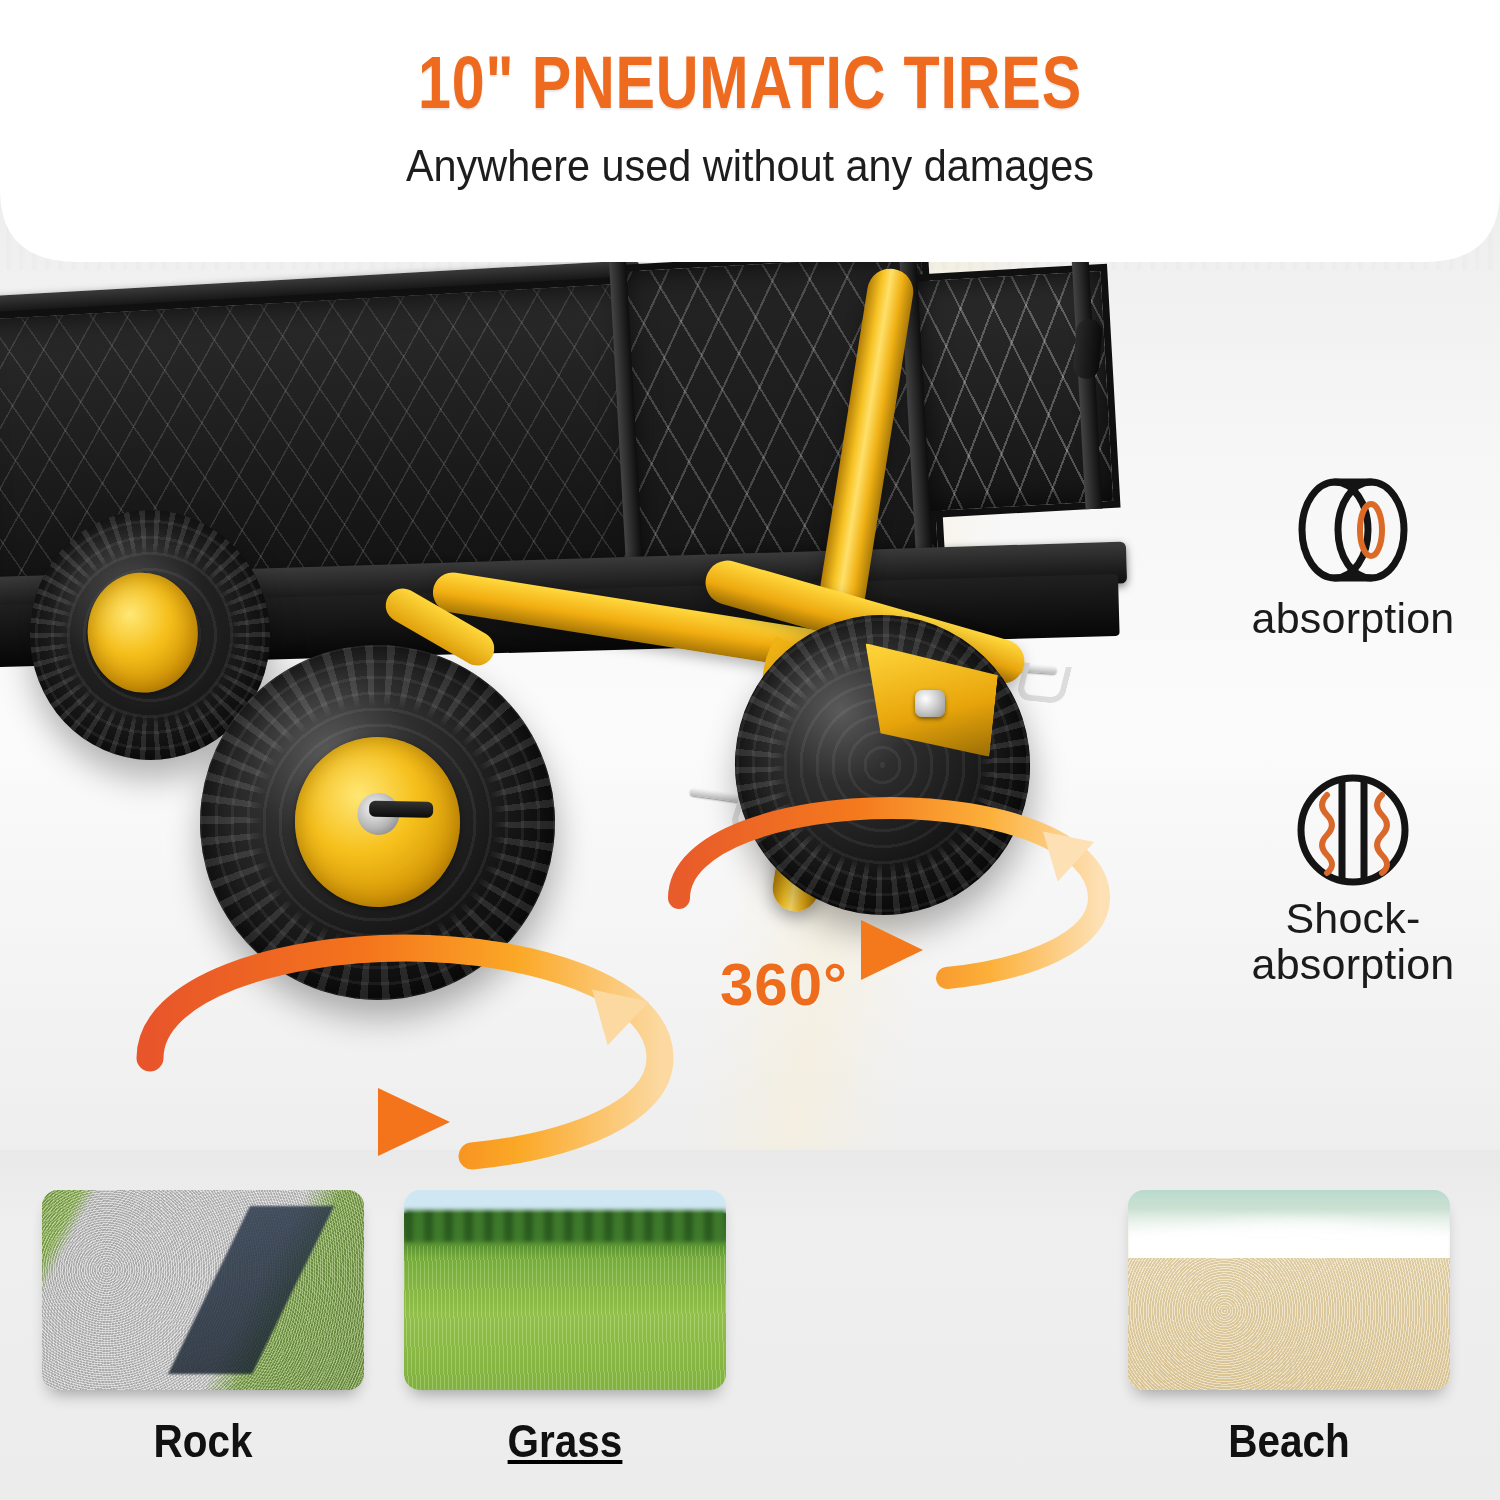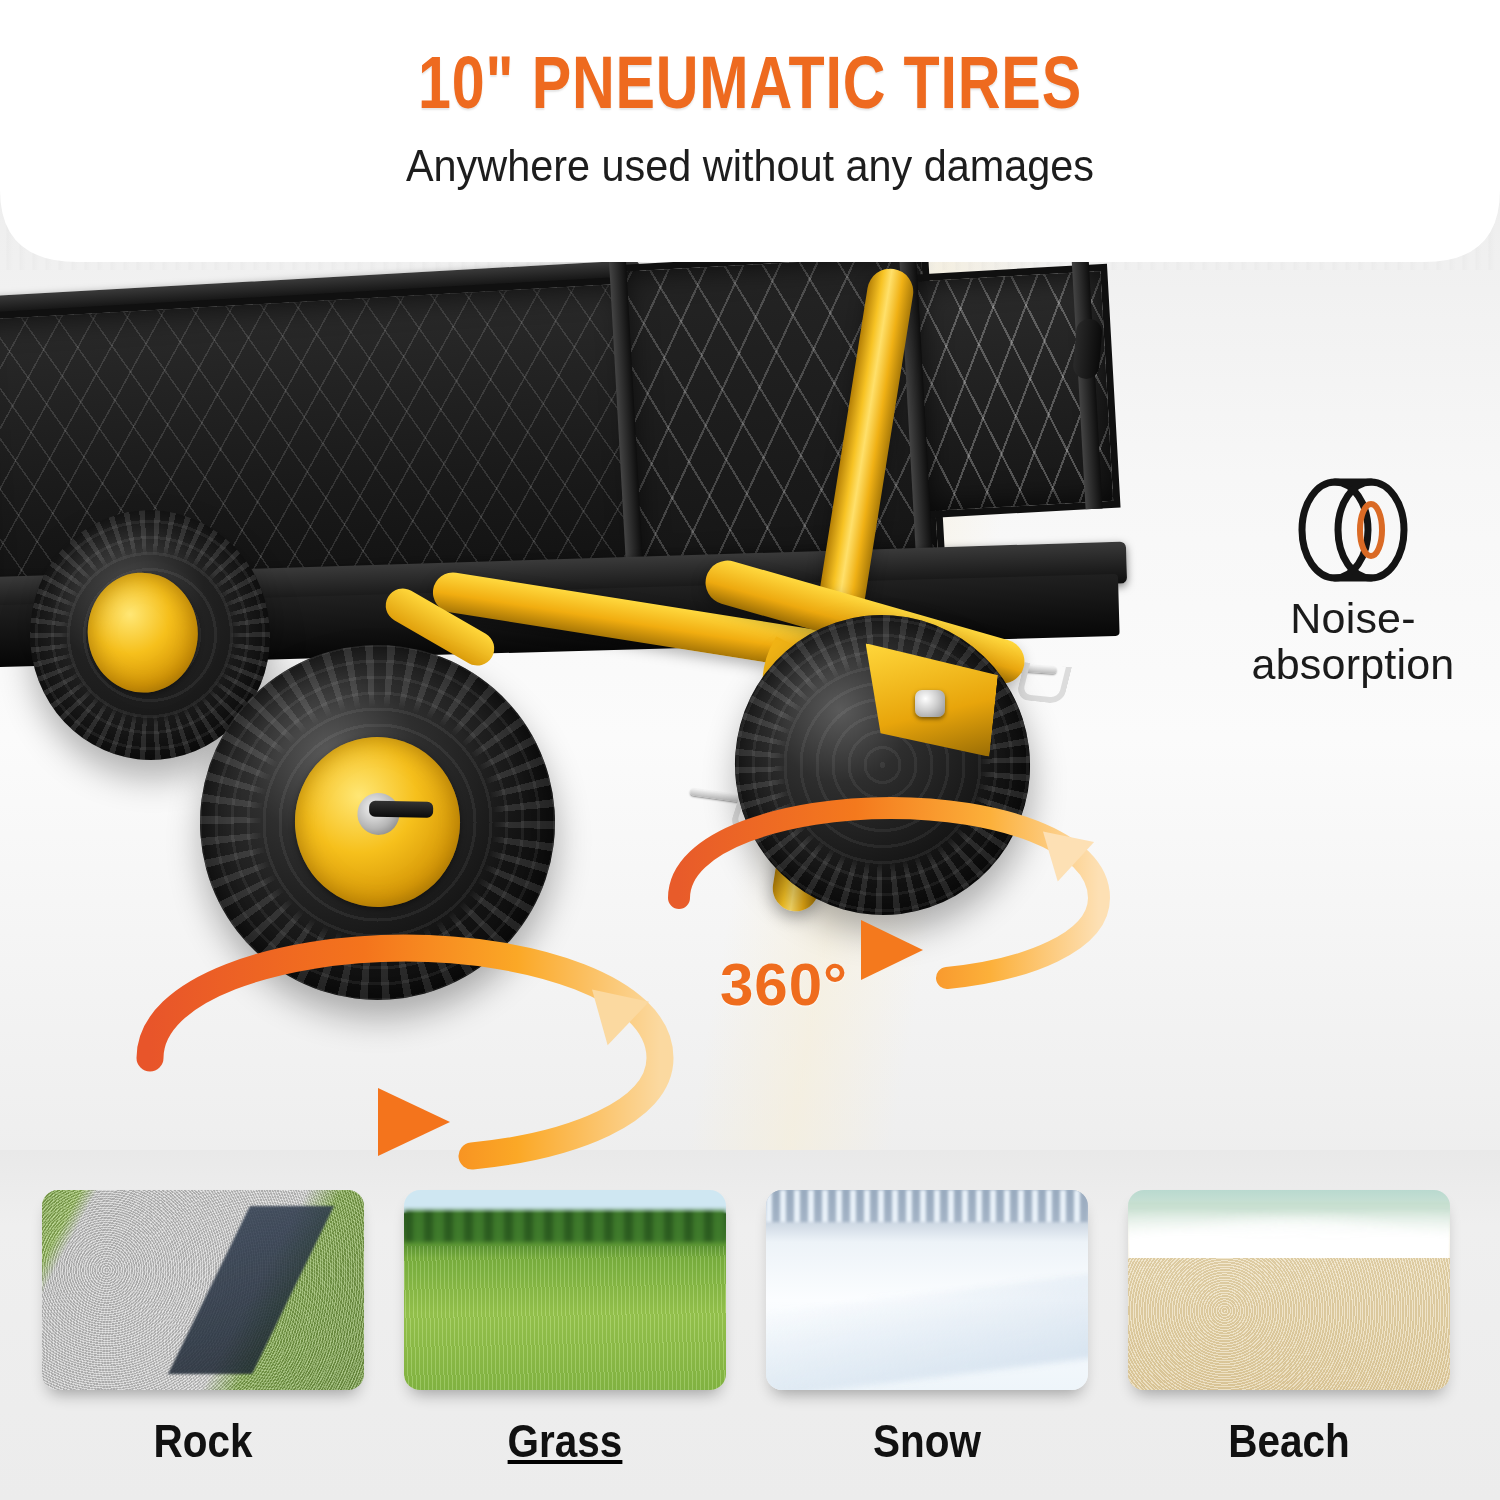--- a/index.html
+++ b/index.html
@@ -440,51 +440,57 @@
   <div class="feature feature-1">
     <div class="feature-icon">
       <svg width="130" height="112" viewBox="0 0 130 112">
         <ellipse cx="47" cy="56" rx="33" ry="48" fill="none" stroke="#141414" stroke-width="7"></ellipse>
         <ellipse cx="83" cy="56" rx="33" ry="48" fill="none" stroke="#141414" stroke-width="7"></ellipse>
         <path d="M47 8 H83 M47 104 H83" stroke="#141414" stroke-width="7" stroke-linecap="round"></path>
         <ellipse cx="83" cy="56" rx="11" ry="26" fill="none" stroke="#da6a25" stroke-width="6"></ellipse>
       </svg>
     </div>
     <div class="feature-label">
-      <div>Noise-</div>
       <div>absorption</div>
     </div>
   </div>
 
+  <div class="feature feature-2">
+    <div class="feature-icon">
+      <svg width="126" height="118" viewBox="0 0 126 118">
+        <circle cx="63" cy="59" r="52" fill="none" stroke="#141414" stroke-width="7"></circle>
+        <path d="M52 9 V109 M74 9 V109" stroke="#141414" stroke-width="7"></path>
+        <path d="M37 24 q-10 10 0 20 q10 10 0 20 q-10 10 0 20 q10 10 0 18" fill="none" stroke="#d9692a" stroke-width="6" stroke-linecap="round"></path>
+        <path d="M92 24 q-10 10 0 20 q10 10 0 20 q-10 10 0 20 q10 10 0 18" fill="none" stroke="#d9692a" stroke-width="6" stroke-linecap="round"></path>
+      </svg>
+    </div>
+    <div class="feature-label">
+      <div>Shock-</div>
+      <div>absorption</div>
+    </div>
+  </div>
 
   <div class="thumbs">
 
     <div class="thumb-wrap t1">
       <div class="thumb">
         <div class="art-rock"></div>
         <div class="art-rock-dark"></div>
       </div>
       <div class="thumb-caption">Rock</div>
     </div>
 
     <div class="thumb-wrap t2">
       <div class="thumb">
         <div class="art-grass"></div>
         <div class="art-grass-tex"></div>
       </div>
       <div class="thumb-caption">Grass</div>
     </div>
 
-    <div class="thumb-wrap t3">
-      <div class="thumb">
-        <div class="art-snow"></div>
-        <div class="art-snow-ridge"></div>
-      </div>
-      <div class="thumb-caption">Snow</div>
-    </div>
 
     <div class="thumb-wrap t4">
       <div class="thumb">
         <div class="art-beach"></div>
         <div class="art-beach-foam"></div>
         <div class="art-beach-sand"></div>
       </div>
       <div class="thumb-caption">Beach</div>
     </div>
 

